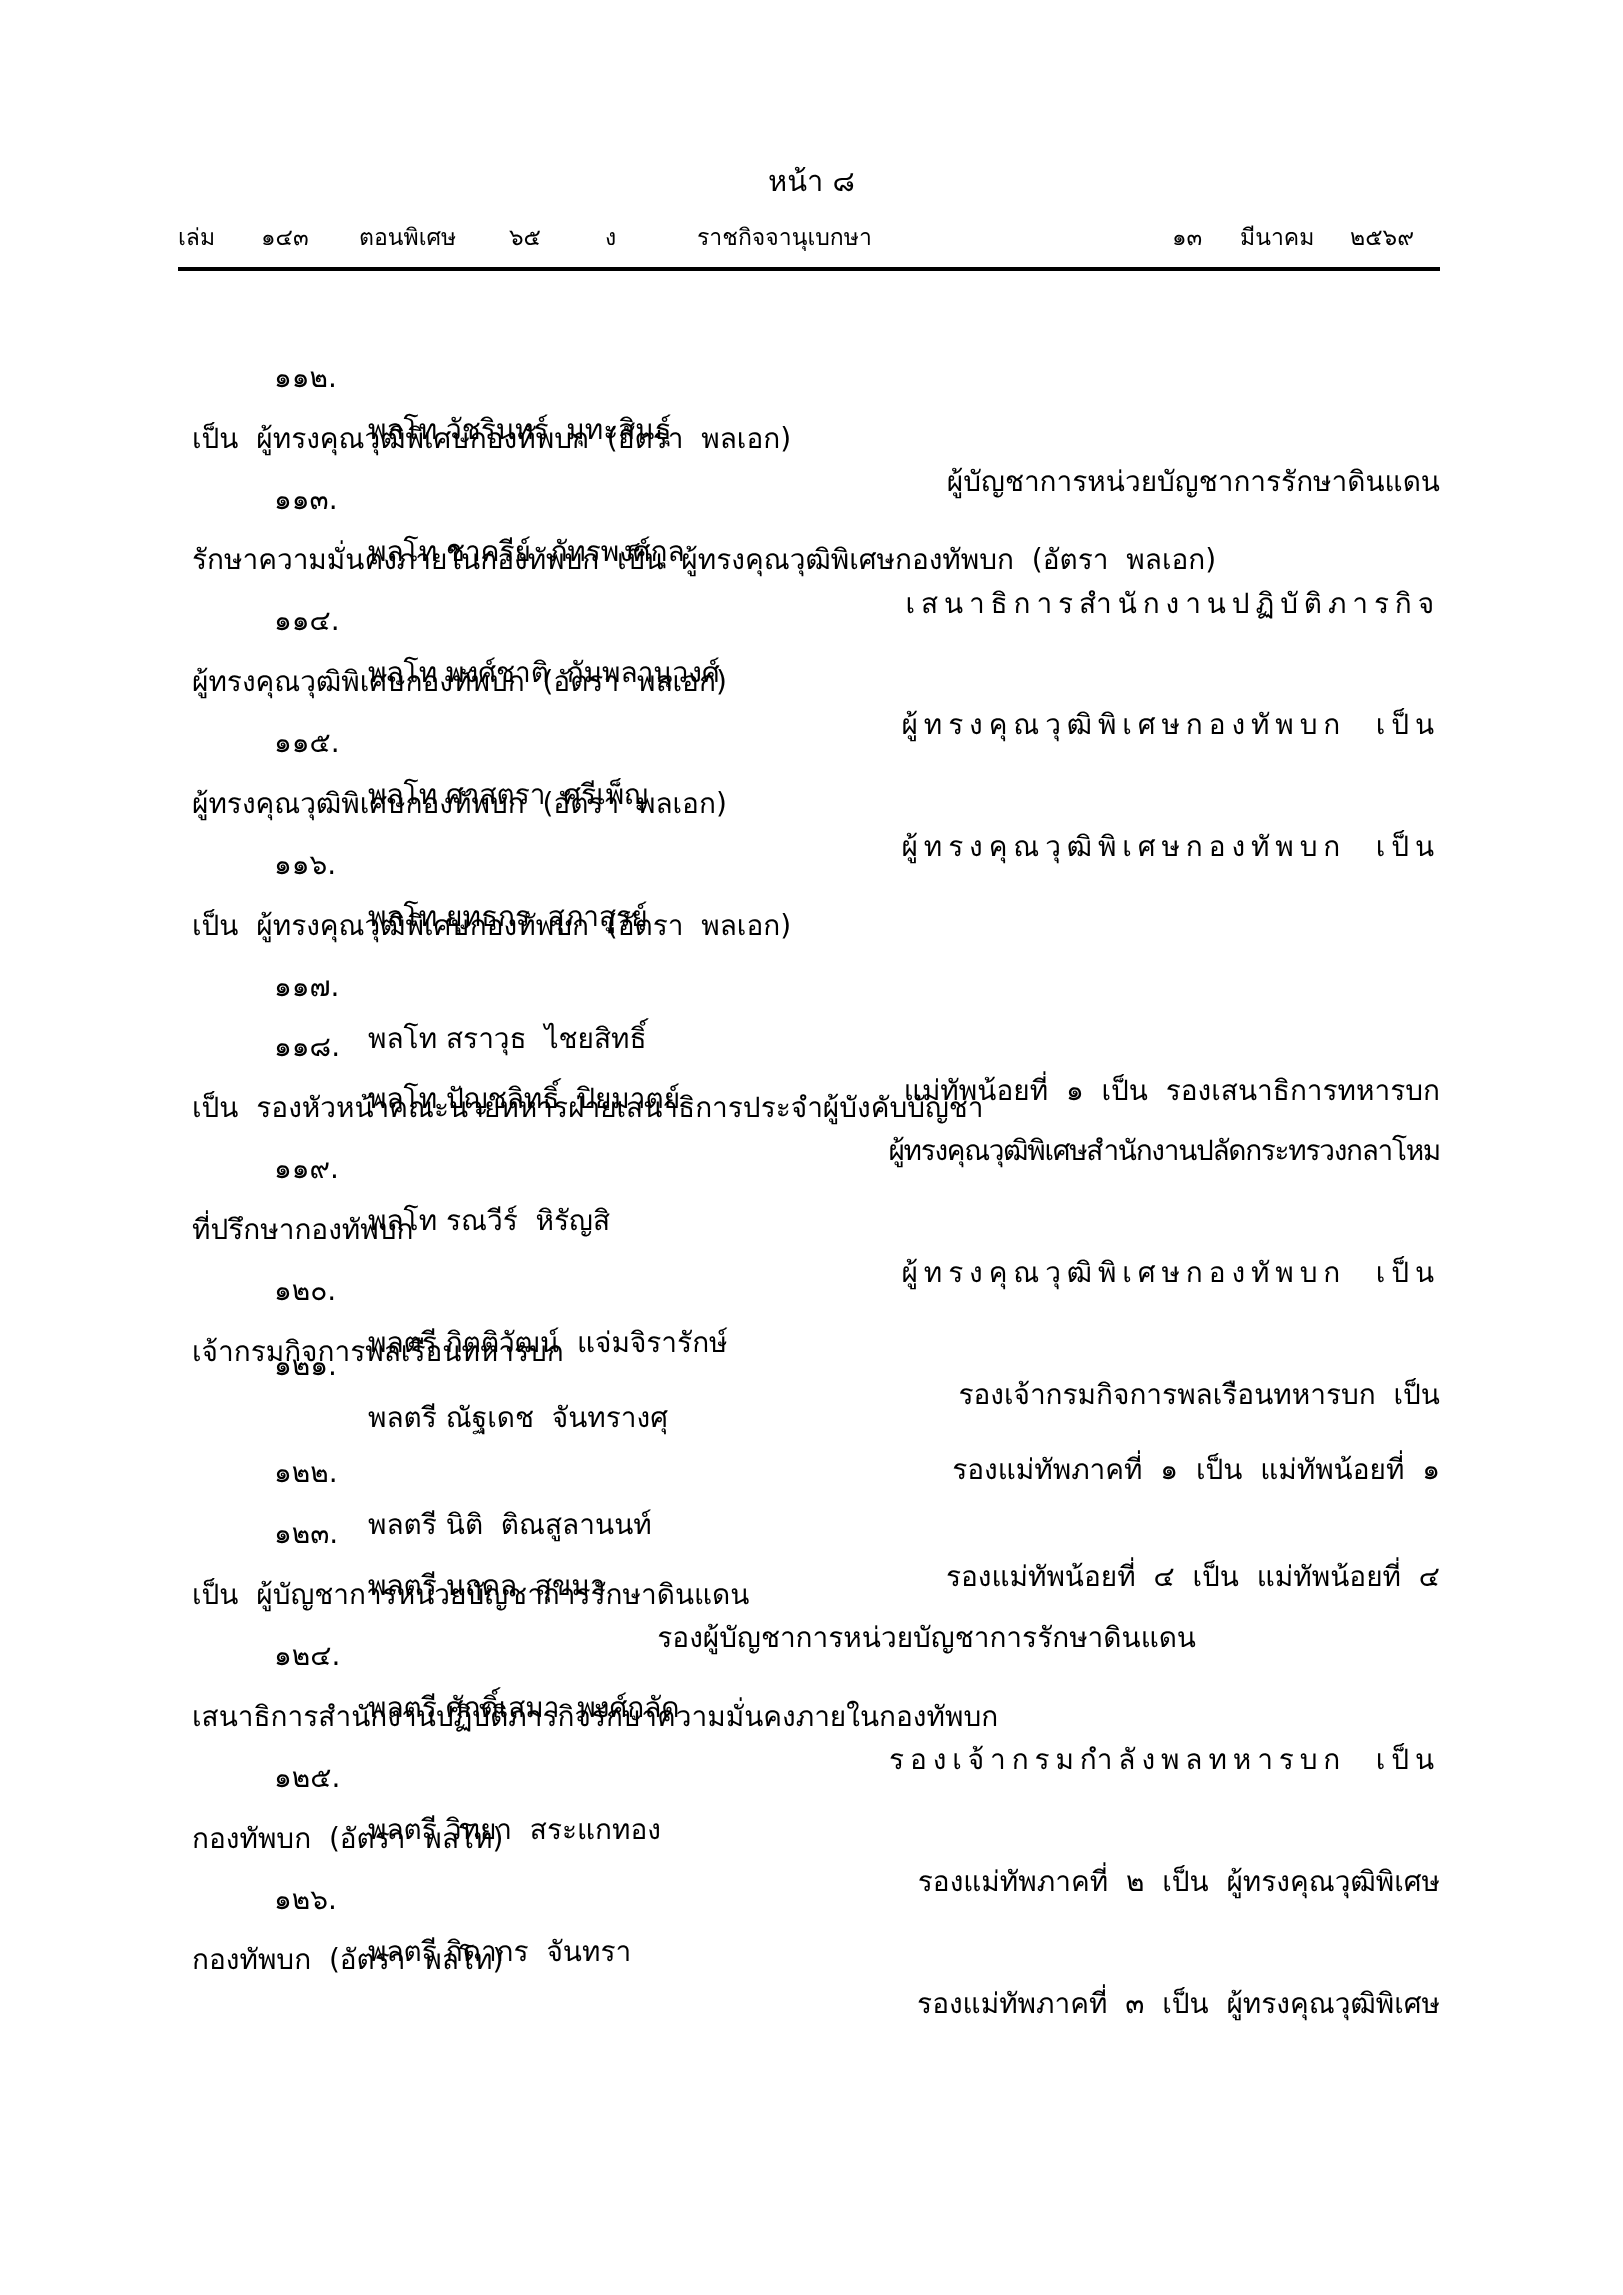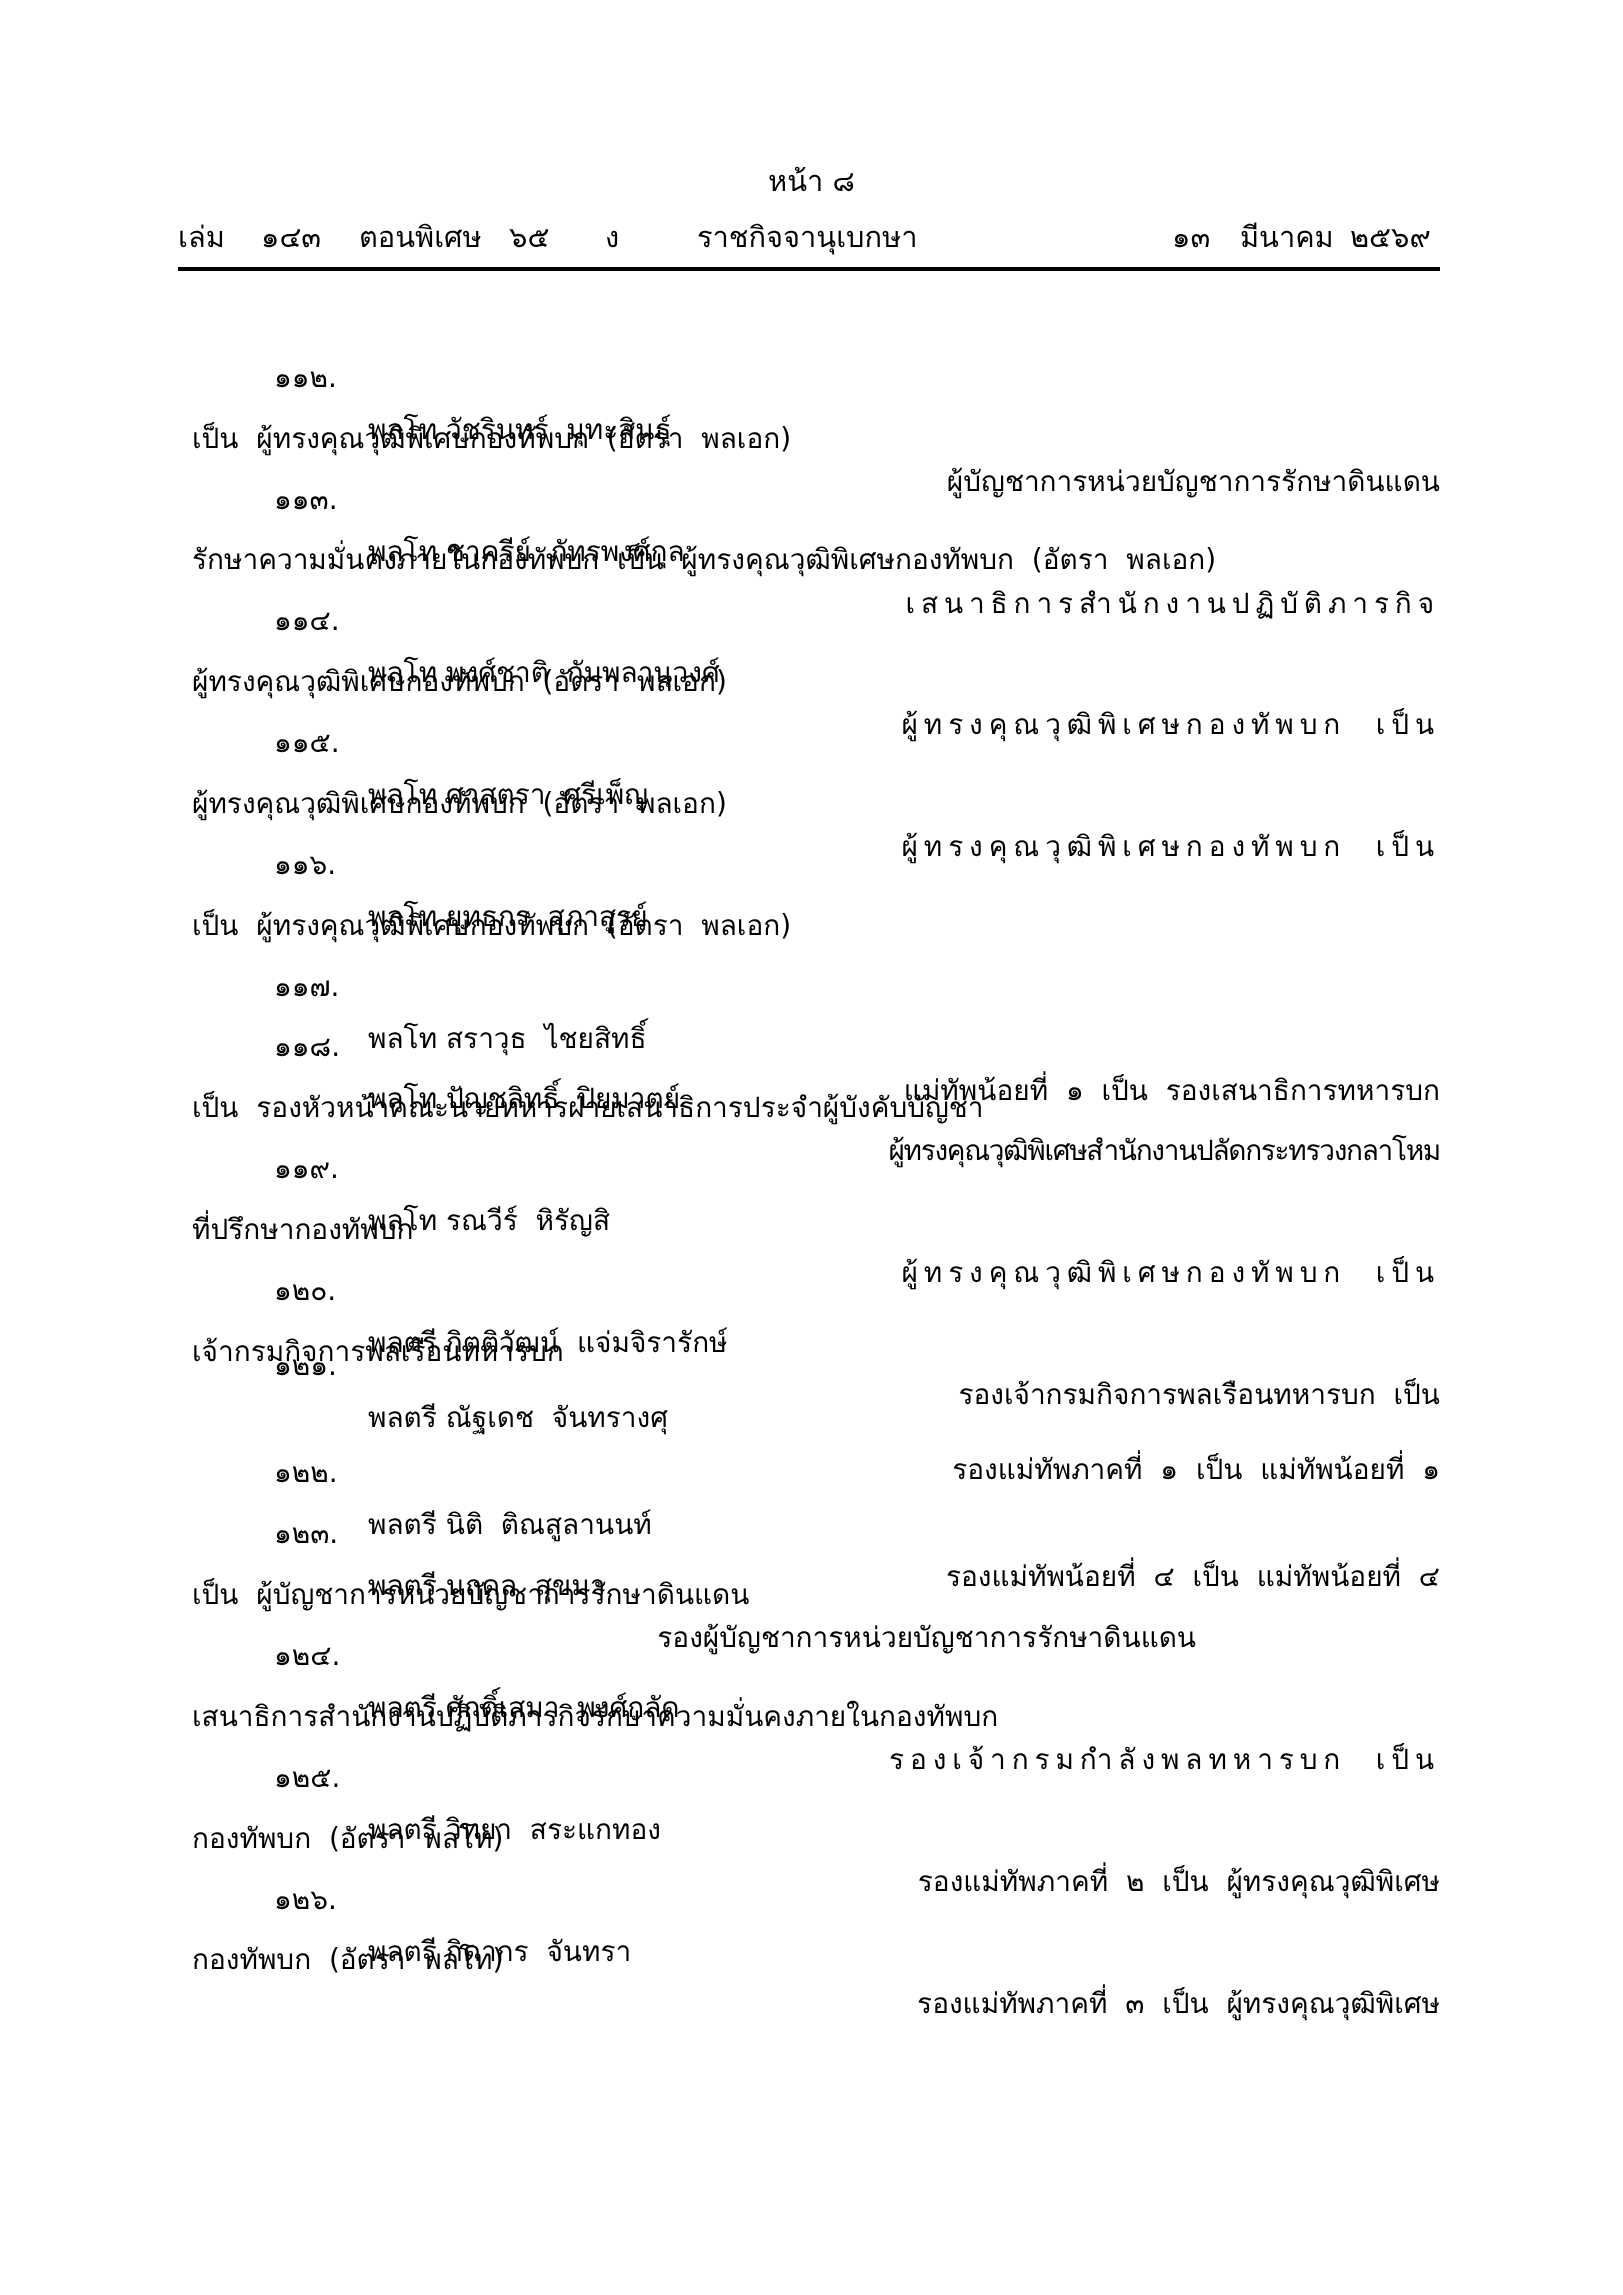--- a/index.html
+++ b/index.html
@@ -1,21 +1,21 @@
 <!DOCTYPE html>
 <html style="font-size:10.5px"><head>
 <meta charset="utf-8">
 <style>
   html, body { margin: 0; padding: 0; background: #ffffff; }
   body { width: 1623px; height: 2295px; position: relative; overflow: hidden;
          font-family: "DejaVu Sans", "Liberation Sans", sans-serif; color: #000; }
   .page { position: absolute; left: 0; top: 0; width: 1623px; height: 2295px; }
   .page-num { position: absolute; left: 0; width: 1623px; top: 162px; text-align: center;
               font-size: 29px; line-height: 39px; }
-  .hdr { position: absolute; top: 216px; height: 42px; font-size: 29px; line-height: 42px; white-space: pre; }
+  .hdr { position: absolute; top: 216px; height: 42px; font-size: 23px; line-height: 42px; white-space: pre; }
   .rule { position: absolute; left: 178px; width: 1262px; top: 267px; height: 3.9px; background: #000; }
   .line { position: absolute; height: 52px; font-size: 28px; line-height: 52px; white-space: pre; }
   .num  { position: absolute; left: 274px; width: 98px; }
   .name { position: absolute; left: 368px; }
   .pos  { position: absolute; right: 183px; text-align: right; }
   .cont { position: absolute; left: 192px; }
   .spread { letter-spacing: 5.9px; }
 </style>
 </head>
 <body>

